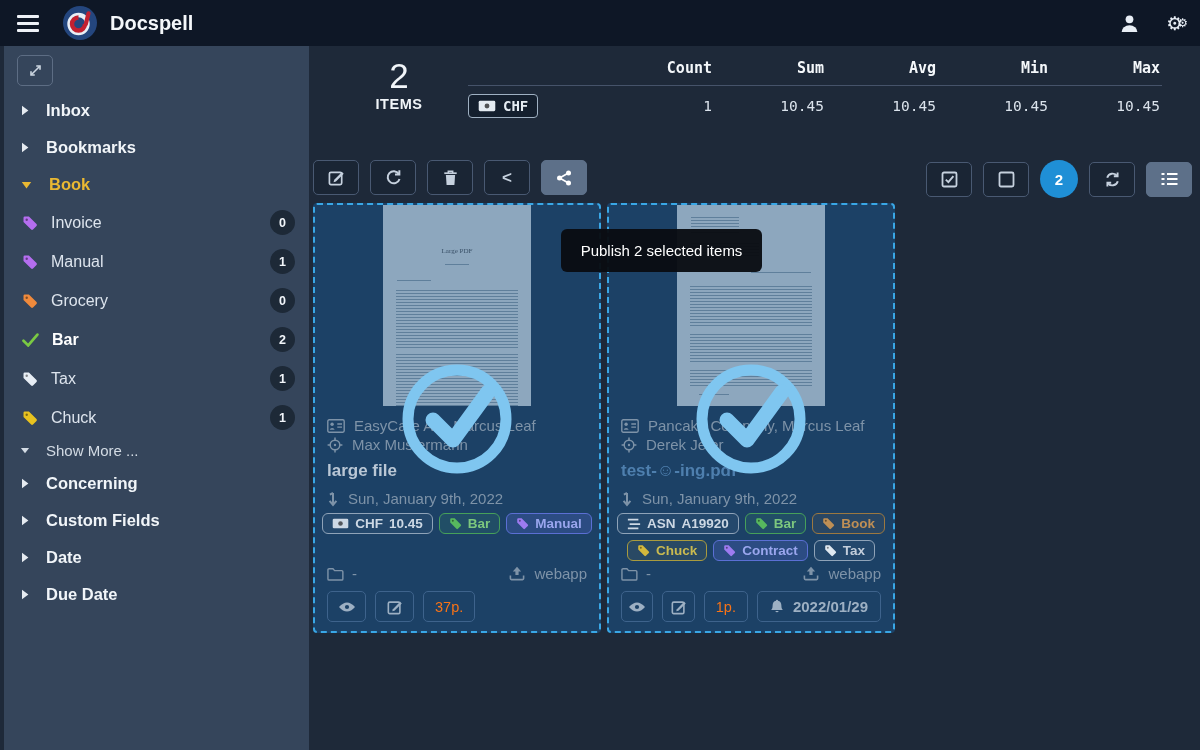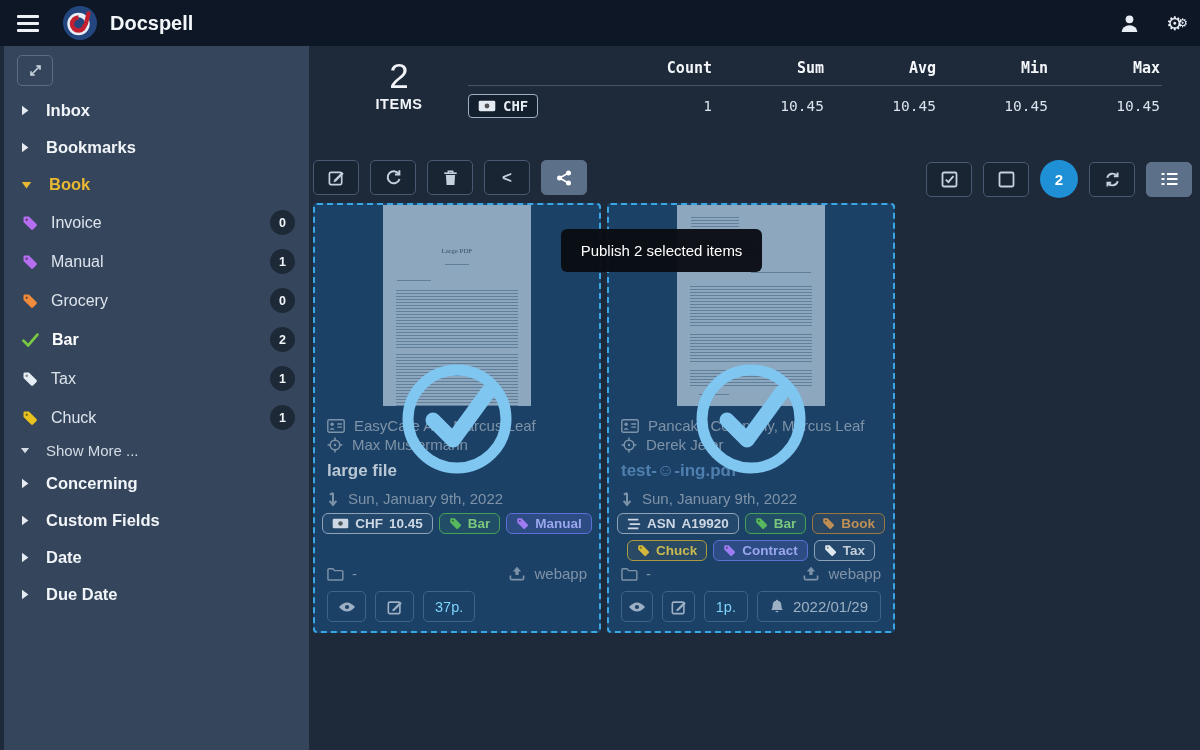--- a/index.html
+++ b/index.html
@@ -110,24 +110,24 @@
   .badge-yellow { border-color:#a99b3e; color:#c9ba50; background:rgba(210,190,80,.07); }
   .badge-gray   { border-color:#8fa3b8; color:#c3cedb; background:rgba(255,255,255,.04); }
   .t-green{color:#57b85e;} .t-purple{color:#9d7bf0;} .t-orange{color:#bf8f55;}
   .t-yellow{color:#d4b83c;} .t-white{color:#dfe8f0;}
   .folder-row { margin-top:auto; display:flex; align-items:center; gap:8px; color:#7e93a8; font-size:15px; }
   .source-chip { margin-left:auto; display:flex; align-items:center; gap:9px; }
   .actions-row { display:flex; align-items:center; gap:9px; margin-top:9px; }
   .act-btn { width:39px; height:31px; border:1px solid #3e638c; border-radius:5px;
     display:flex; align-items:center; justify-content:center; color:#9db0c3; cursor:pointer; }
   .pages-badge { height:31px; border:1px solid #3e638c; border-radius:5px; display:flex;
-    align-items:center; padding:0 11px; color:#7dd3fc; font-size:14.5px; }
+    align-items:center; padding:0 11px; color:#f97316; font-size:14.5px; }
   .due-badge { margin-left:auto; height:31px; border:1px solid #3e638c; border-radius:5px;
     display:flex; align-items:center; gap:9px; padding:0 12px; color:#9db0c3;
-    font-size:15px; font-weight:normal; }
+    font-size:15px; font-weight:bold; }
 
   
   .tooltip { position:absolute; left:561px; top:210px; width:201px; height:43px;
     background:rgba(9,13,18,.96); border-radius:6px; color:#ffffff; font-size:15px;
     display:flex; align-items:center; justify-content:center; z-index:60;margin-top:19px; }
 </style>
 </head>
 <body>
 
 <div class="topbar">

